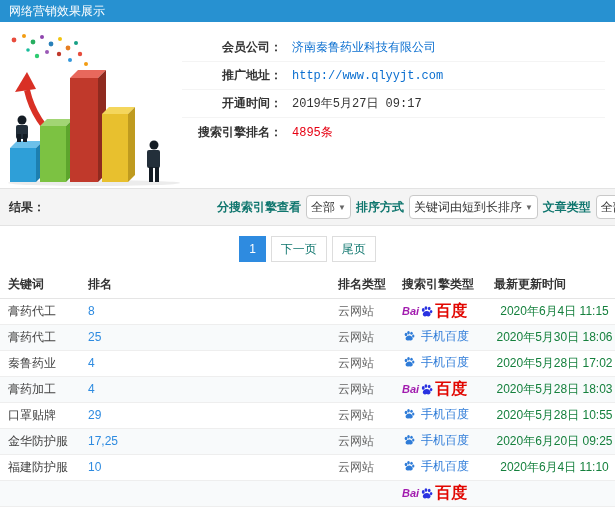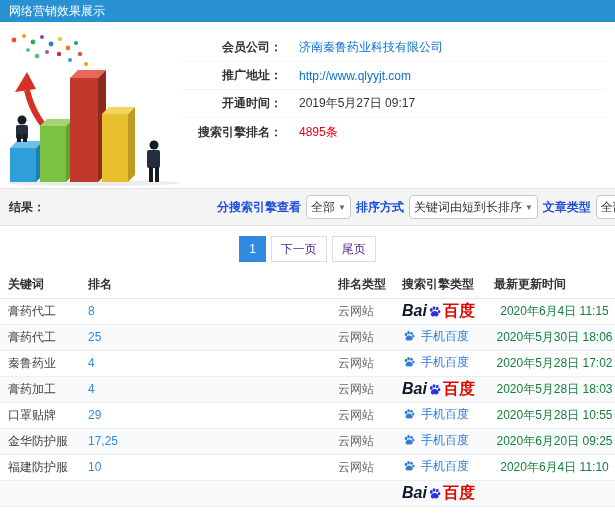--- a/index.html
+++ b/index.html
@@ -13,60 +13,60 @@
     height:22px; background:#2791d1; color:#fff;
     display:flex; align-items:center; padding:0 9px; font-size:12px;
   }
   
   .info-section { display:flex; height:166px; background:#fff; }
   .illustration { width:182px; flex:0 0 182px; padding:4px 0 0 2px; }
   .info-rows { flex:1; padding-top:12px; padding-right:10px; }
   .info-row { display:flex; align-items:center; height:28px; border-bottom:1px solid #f4f4f4; }
   .info-row:last-child { border-bottom:none; }
   .info-label { width:100px; text-align:right; font-weight:bold; color:#333; flex:0 0 100px; }
-  .info-value { margin-left:17px; }
+  .info-value { margin-left:10px;font-family:Liberation Mono, monospace; }
   .link { color:#0b6fd0; cursor:pointer; text-decoration:none; }
   .red { color:#e60012; }
   
   .filter-bar {
     height:38px; background:#f4f4f4;
     border-top:1px solid #e3e3e3; border-bottom:1px solid #e3e3e3;
     display:flex; align-items:center; white-space:nowrap;gap:39px;
   }
   .result-label { font-weight:bold; padding-left:9px; width:178px; flex:0 0 178px; }
   .filter-controls { display:flex; align-items:center; gap:5px; }
-  .flabel { font-weight:bold; color:#1d4ed8; }
+  .flabel { font-weight:bold; color:#0f766e; }
   .select {
     background:#fff; border:1px solid #c9c9c9; border-radius:4px; height:24px;
     display:inline-flex; align-items:center; padding:0 4px; gap:3px; cursor:pointer;
   }
   .caret { font-size:8px; color:#666; }
   .submit-btn {
     background:#2e8be0; color:#fff; border:1px solid #2679c7; height:24px;
     padding:0 9px; border-radius:2px; font-size:12px; cursor:pointer;
   }
   
   .pagination { display:flex; justify-content:center; align-items:center; gap:5px; height:46px; background:#fff; }
   .page-btn {
-    min-width:26px; height:26px; border:1px solid #ddd; color:#4c1d95; background:#fff;
+    min-width:26px; height:26px; border:1px solid #ddd; color:#0f766e; background:#fff;
     display:flex; align-items:center; justify-content:center; padding:0 9px; cursor:pointer;
   }
   .page-btn.active { background:#2e8be0; color:#fff; border-color:#2e8be0; }
   
   table { width:615px; border-collapse:collapse; table-layout:fixed; font-size:12px; }
   th { text-align:left; font-weight:bold; color:#333; height:26px; padding-left:4px; border-bottom:1px solid #e5e5e5; }
   th:first-child, td:first-child { padding-left:8px; }
   td { height:26px; padding-left:4px; color:#444; border-bottom:1px solid #eeeeee; }
   tbody tr:nth-child(even) { background:#f8fafb; }
   td.c-rank { color:#2e8be0; cursor:pointer; }
   td.c-type { color:#666; }
   td.c-time { color:#15803d;text-align:center; }
   
   .logo-pc { display:none; align-items:center; line-height:1; }
-  .logo-pc .bai { color:#0f172a; font-weight:bold; font-style:italic; font-size:16px; }
+  .logo-pc .bai { color:#a21caf; font-weight:bold; font-style:italic; font-size:11px; }
   .logo-pc .du { color:#e10600; font-weight:bold; font-size:16px; margin-left:1px; }
   .logo-mobile { display:none; align-items:center; gap:5px; color:#2f7cd8; line-height:1; }
   .paw { width:13px; height:13px; margin:0 1px; }
   .paw-m { width:12px; height:12px; }
 </style>
 </head>
 <body>
 
 <div class="topbar">
   <span>网络营销效果展示</span>

